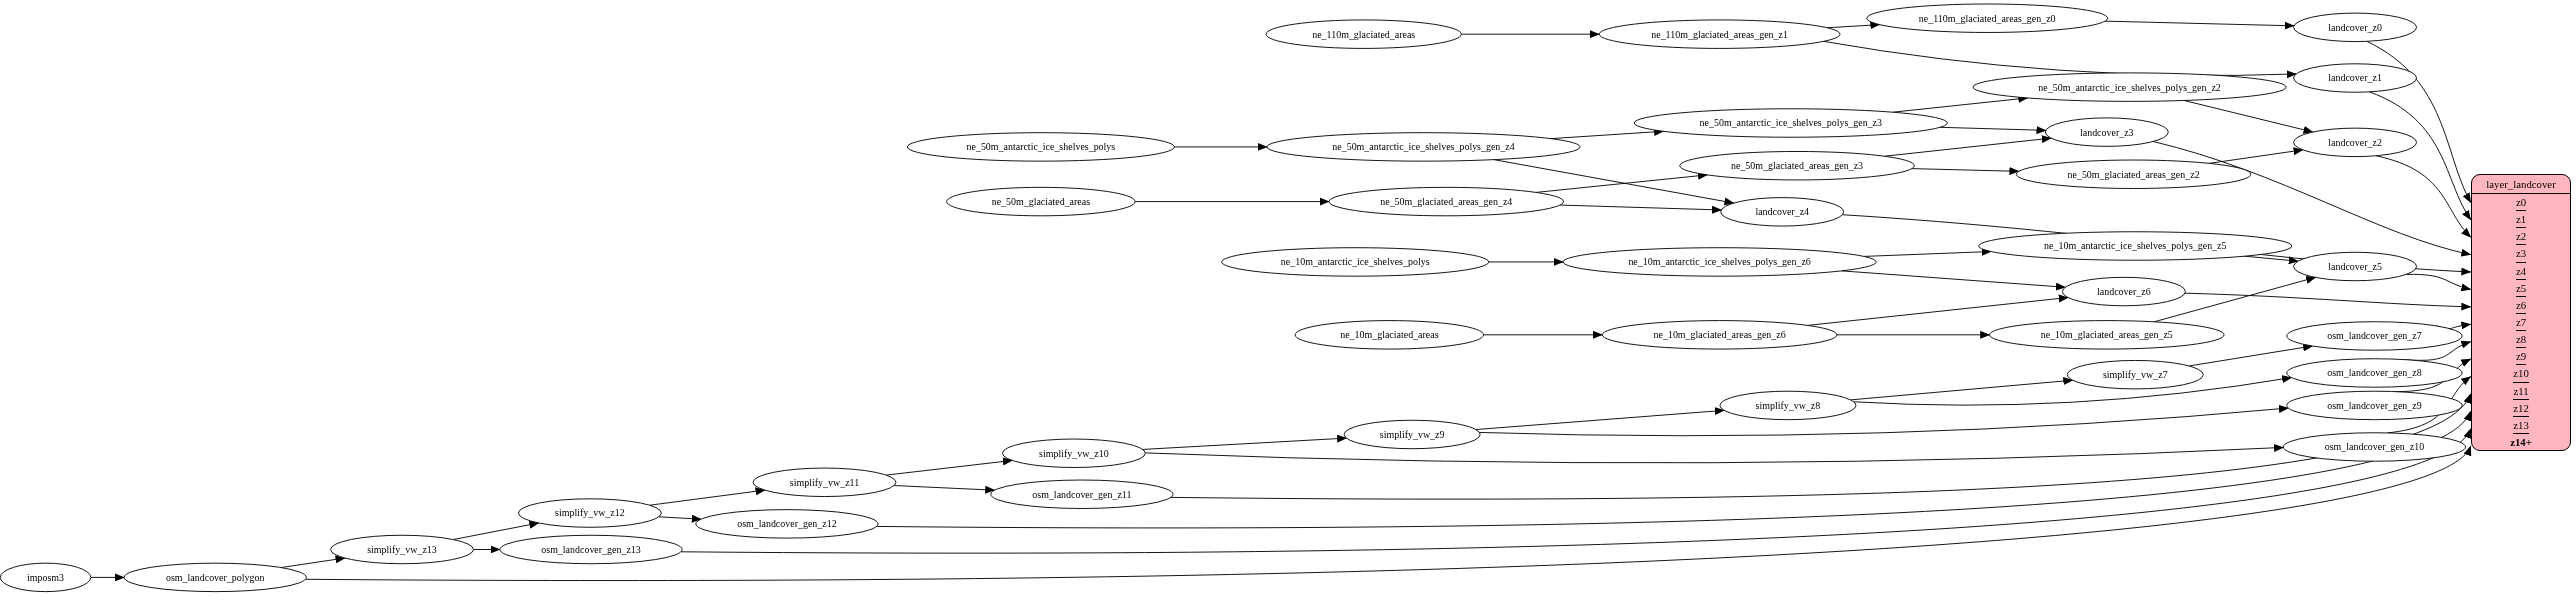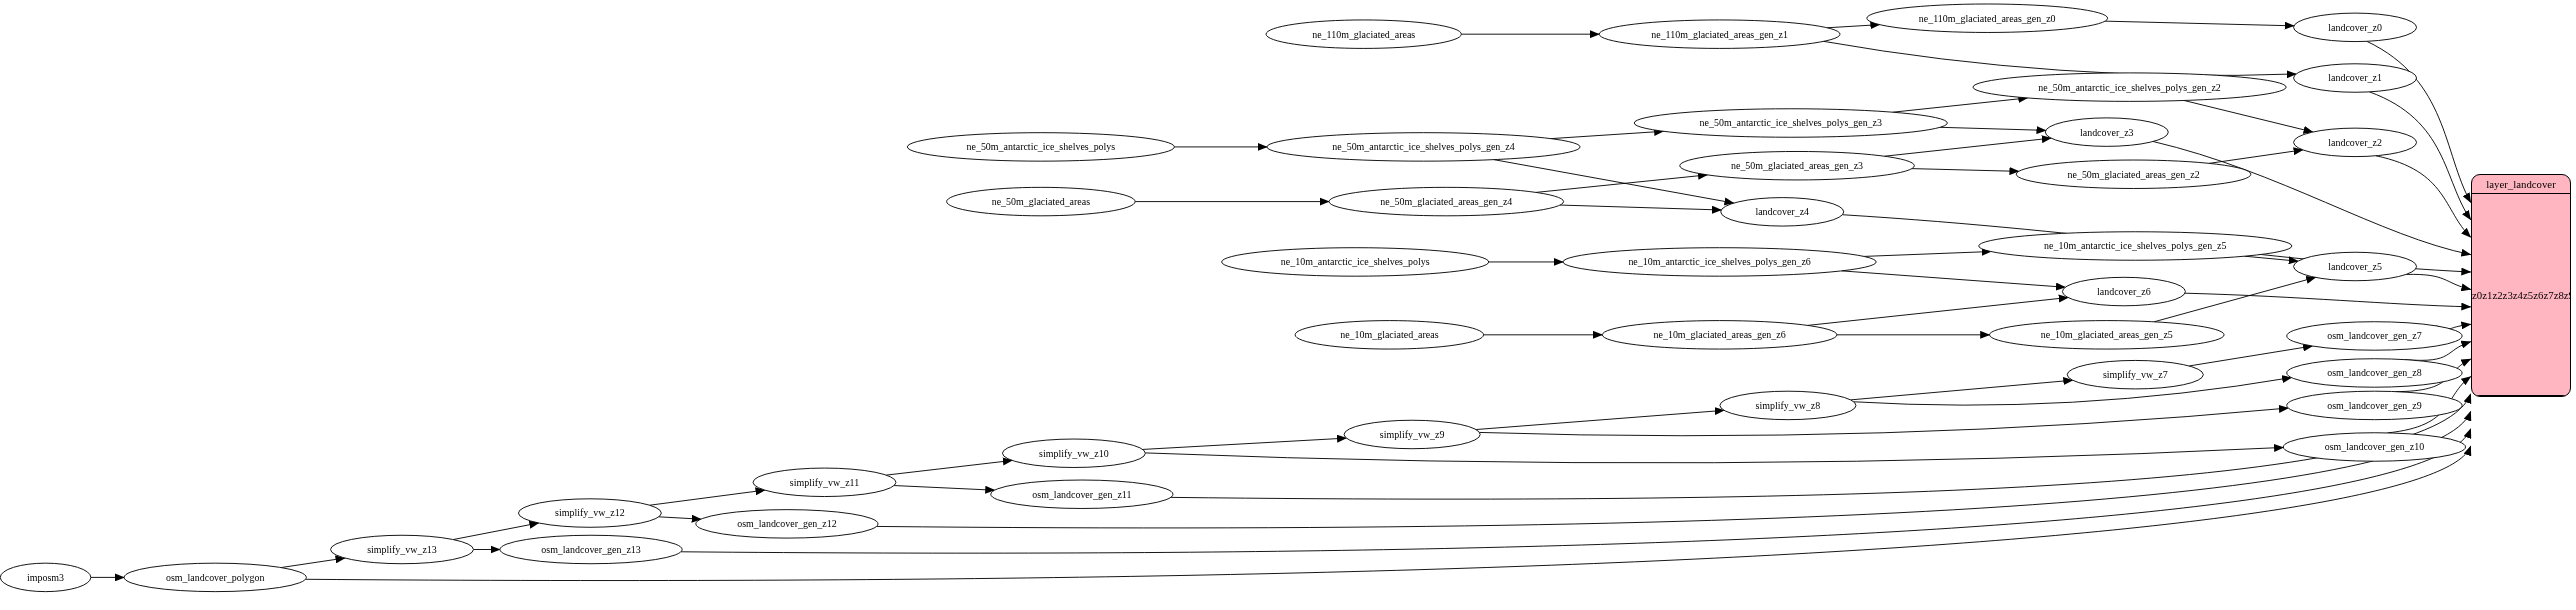--- a/index.html
+++ b/index.html
@@ -1,20 +1,20 @@
 <!DOCTYPE html>
 <html style="font-size:9px"><head>
 <meta charset="utf-8">
 <style>
   html,body{margin:0;padding:0;background:#ffffff;}
   #canvas{position:relative;width:2576px;height:611px;background:#ffffff;overflow:hidden;
           font-family:"Liberation Serif","DejaVu Serif",serif;}
   #graph-svg{position:absolute;left:0;top:0;}
   .node-label{font-family:"Liberation Serif","DejaVu Serif",serif;}
-  #db-table{position:absolute;left:2471px;top:174px;width:100px;height:223px;
+  #db-table{position:absolute;left:2471px;top:174px;width:100px;height:277px;
             background:#ffb6c1;border:1.1px solid #000;border-radius:9px;
             box-sizing:border-box;display:flex;flex-direction:column;overflow:hidden;}
   #db-table .th{height:18px;flex:0 0 18px;display:flex;align-items:center;justify-content:center;
             font-size:10.8px;color:#000;border-bottom:0.9px solid #000;}
   #db-table .tr{flex:1 1 auto;display:flex;align-items:center;justify-content:center;
             font-size:10.8px;color:#000;border-bottom:0.9px solid #000;}
   #db-table .tr:last-child{border-bottom:none;font-weight:bold;}
 </style>
 </head>
 <body>
@@ -236,21 +236,21 @@
         <ellipse cx="3020" cy="588" rx="206" ry="25" fill="#ffffff" stroke="#000000" stroke-width="1.6"></ellipse>
         <text x="3020" y="594" text-anchor="middle" font-size="17.5" fill="#000000" class="node-label">ne_10m_glaciated_areas_gen_z6</text>
       </g>
       <g>
         <ellipse cx="3700" cy="588" rx="206" ry="25" fill="#ffffff" stroke="#000000" stroke-width="1.6"></ellipse>
         <text x="3700" y="594" text-anchor="middle" font-size="17.5" fill="#000000" class="node-label">ne_10m_glaciated_areas_gen_z5</text>
       </g>
     </svg>
   <div id="db-table">
     <div class="th">layer_landcover</div>
-    <div id="db-rows" style="display: flex; flex: 1 1 auto;">
+    <div id="db-rows" style="display: flex; flex-direction: column; flex: 1 1 auto; align-items: center;">
         <div class="tr">z0</div>
         <div class="tr">z1</div>
         <div class="tr">z2</div>
         <div class="tr">z3</div>
         <div class="tr">z4</div>
         <div class="tr">z5</div>
         <div class="tr">z6</div>
         <div class="tr">z7</div>
         <div class="tr">z8</div>
         <div class="tr">z9</div>

